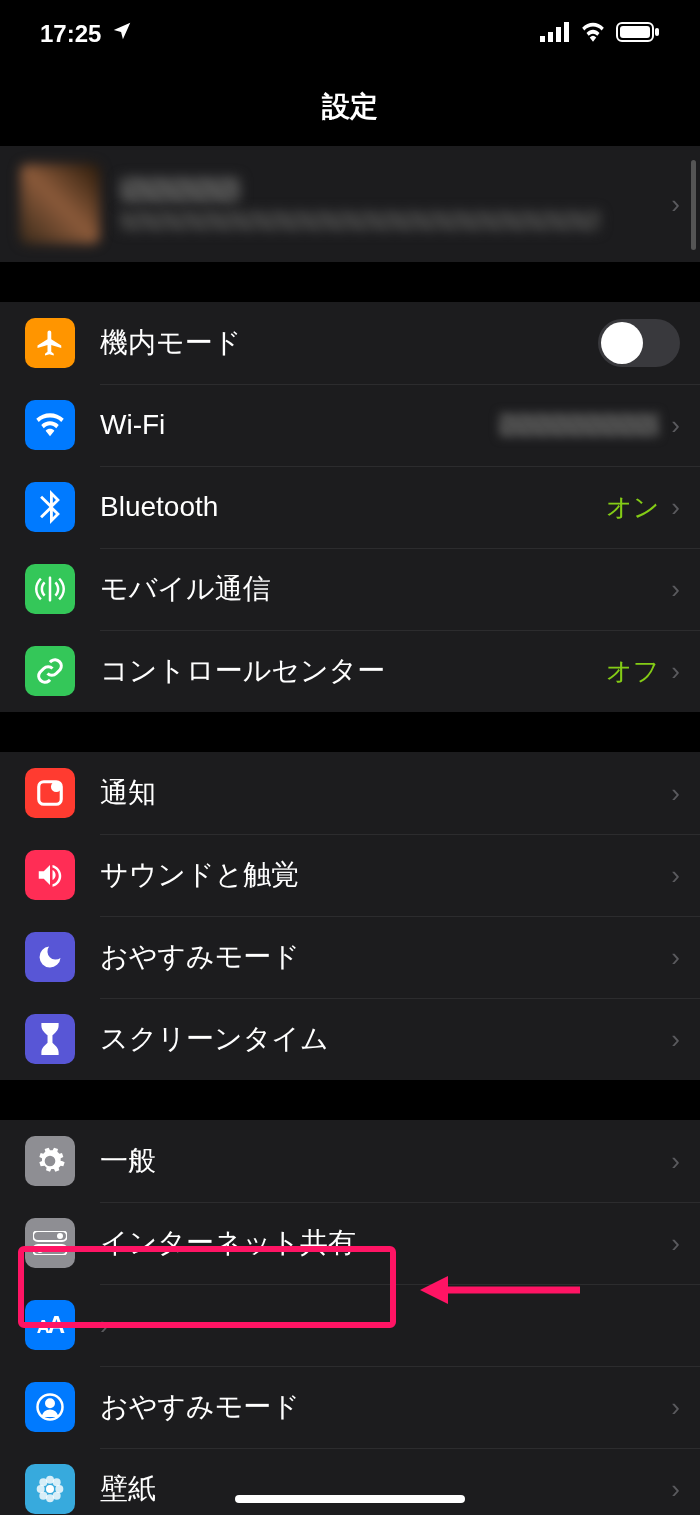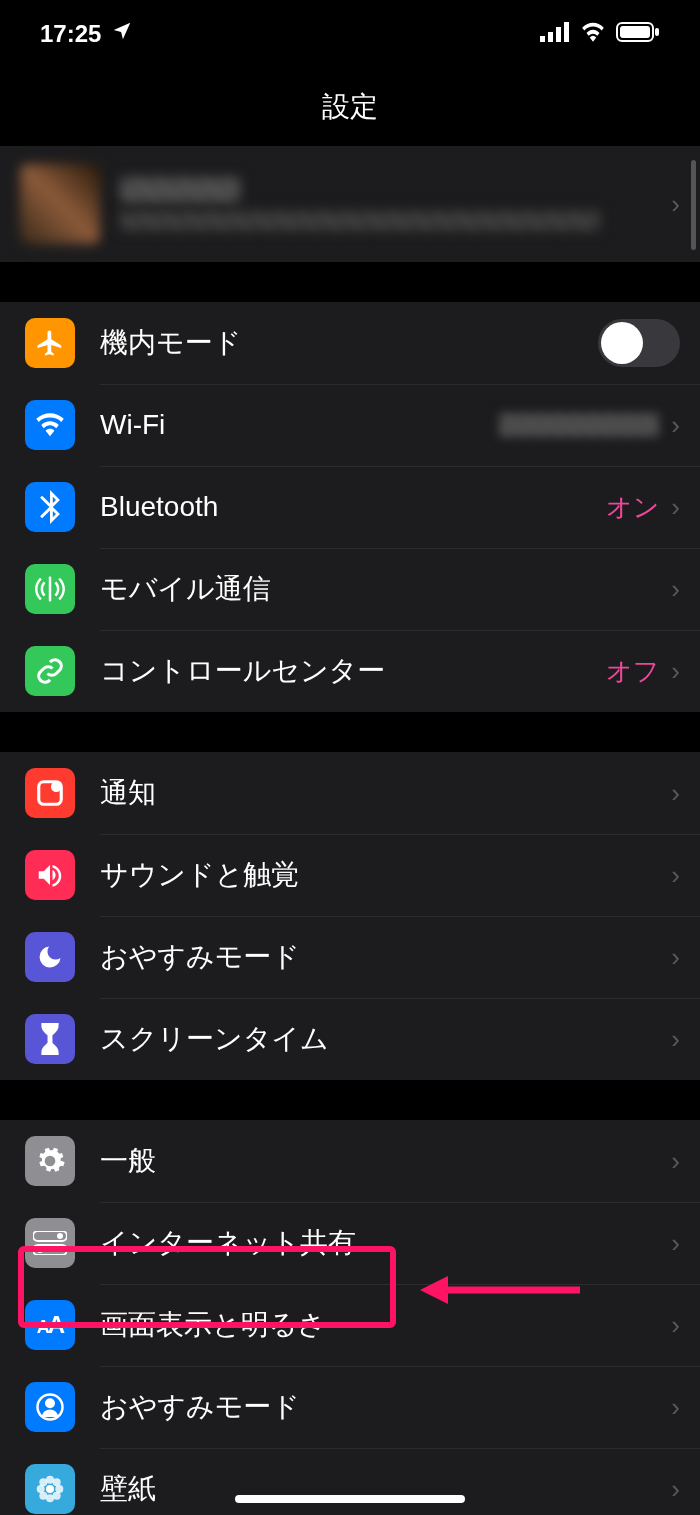--- a/index.html
+++ b/index.html
@@ -19,21 +19,21 @@
   padding: 20px 40px 10px;
   font-size: 24px;
   font-weight: 600;
 }
 .status-left { display: flex; align-items: center; gap: 10px; }
 .status-right { display: flex; align-items: center; gap: 10px; }
 .header {
   text-align: center;
   padding: 30px 0 20px;
   font-size: 28px;
-  font-weight: 400;
+  font-weight: 700;
 }
 .profile-row {
   background: #1c1c1e;
   display: flex;
   align-items: center;
   padding: 18px 20px;
   gap: 20px;
 }
 .avatar {
   width: 80px;
@@ -75,21 +75,21 @@
   width: 50px;
   height: 50px;
   border-radius: 10px;
   display: flex;
   align-items: center;
   justify-content: center;
   flex-shrink: 0;
   margin-right: 25px;
 }
 .row-label { font-size: 28px; flex: 1; }
-.row-value { font-size: 26px; color: #ec4899; margin-right: 12px; }
+.row-value { font-size: 26px; color: #84cc16; margin-right: 12px; }
 .row-value.blur {
   width: 160px; height: 24px;
   background: repeating-linear-gradient(45deg,#444,#444 6px,#555 6px,#555 12px);
   filter: blur(5px);
 }
 .chevron { color: #5a5a5e; font-size: 26px; }
 .toggle {
   width: 82px; height: 48px;
   background: #39393d;
   border-radius: 24px;
@@ -293,21 +293,20 @@
             <circle cx="7" cy="19" r="3"></circle>
           </svg>
         </div>
         <div class="row-label">インターネット共有</div>
         <span class="chevron">›</span>
       </div>
       <div class="row">
         <div class="icon-box" style="background: rgb(0, 122, 255); justify-content: center;">
           <span style="color:#fff;font-size:24px;font-weight:700;letter-spacing:-2px;"><span style="font-size:18px;">A</span>A</span>
         </div>
-        <div class="row-label">画面表示と明るさ</div>
         <span class="chevron">›</span>
       </div>
       <div class="row">
         <div class="icon-box" style="background: rgb(0, 122, 255);">
           <svg width="30" height="30" viewBox="0 0 24 24" fill="none" stroke="#fff" stroke-width="2">
             <circle cx="12" cy="12" r="10"></circle>
             <circle cx="12" cy="9" r="3" fill="#fff"></circle>
             <path d="M6 20c1-3 3.5-5 6-5s5 2 6 5" fill="#fff"></path>
           </svg>
         </div>

